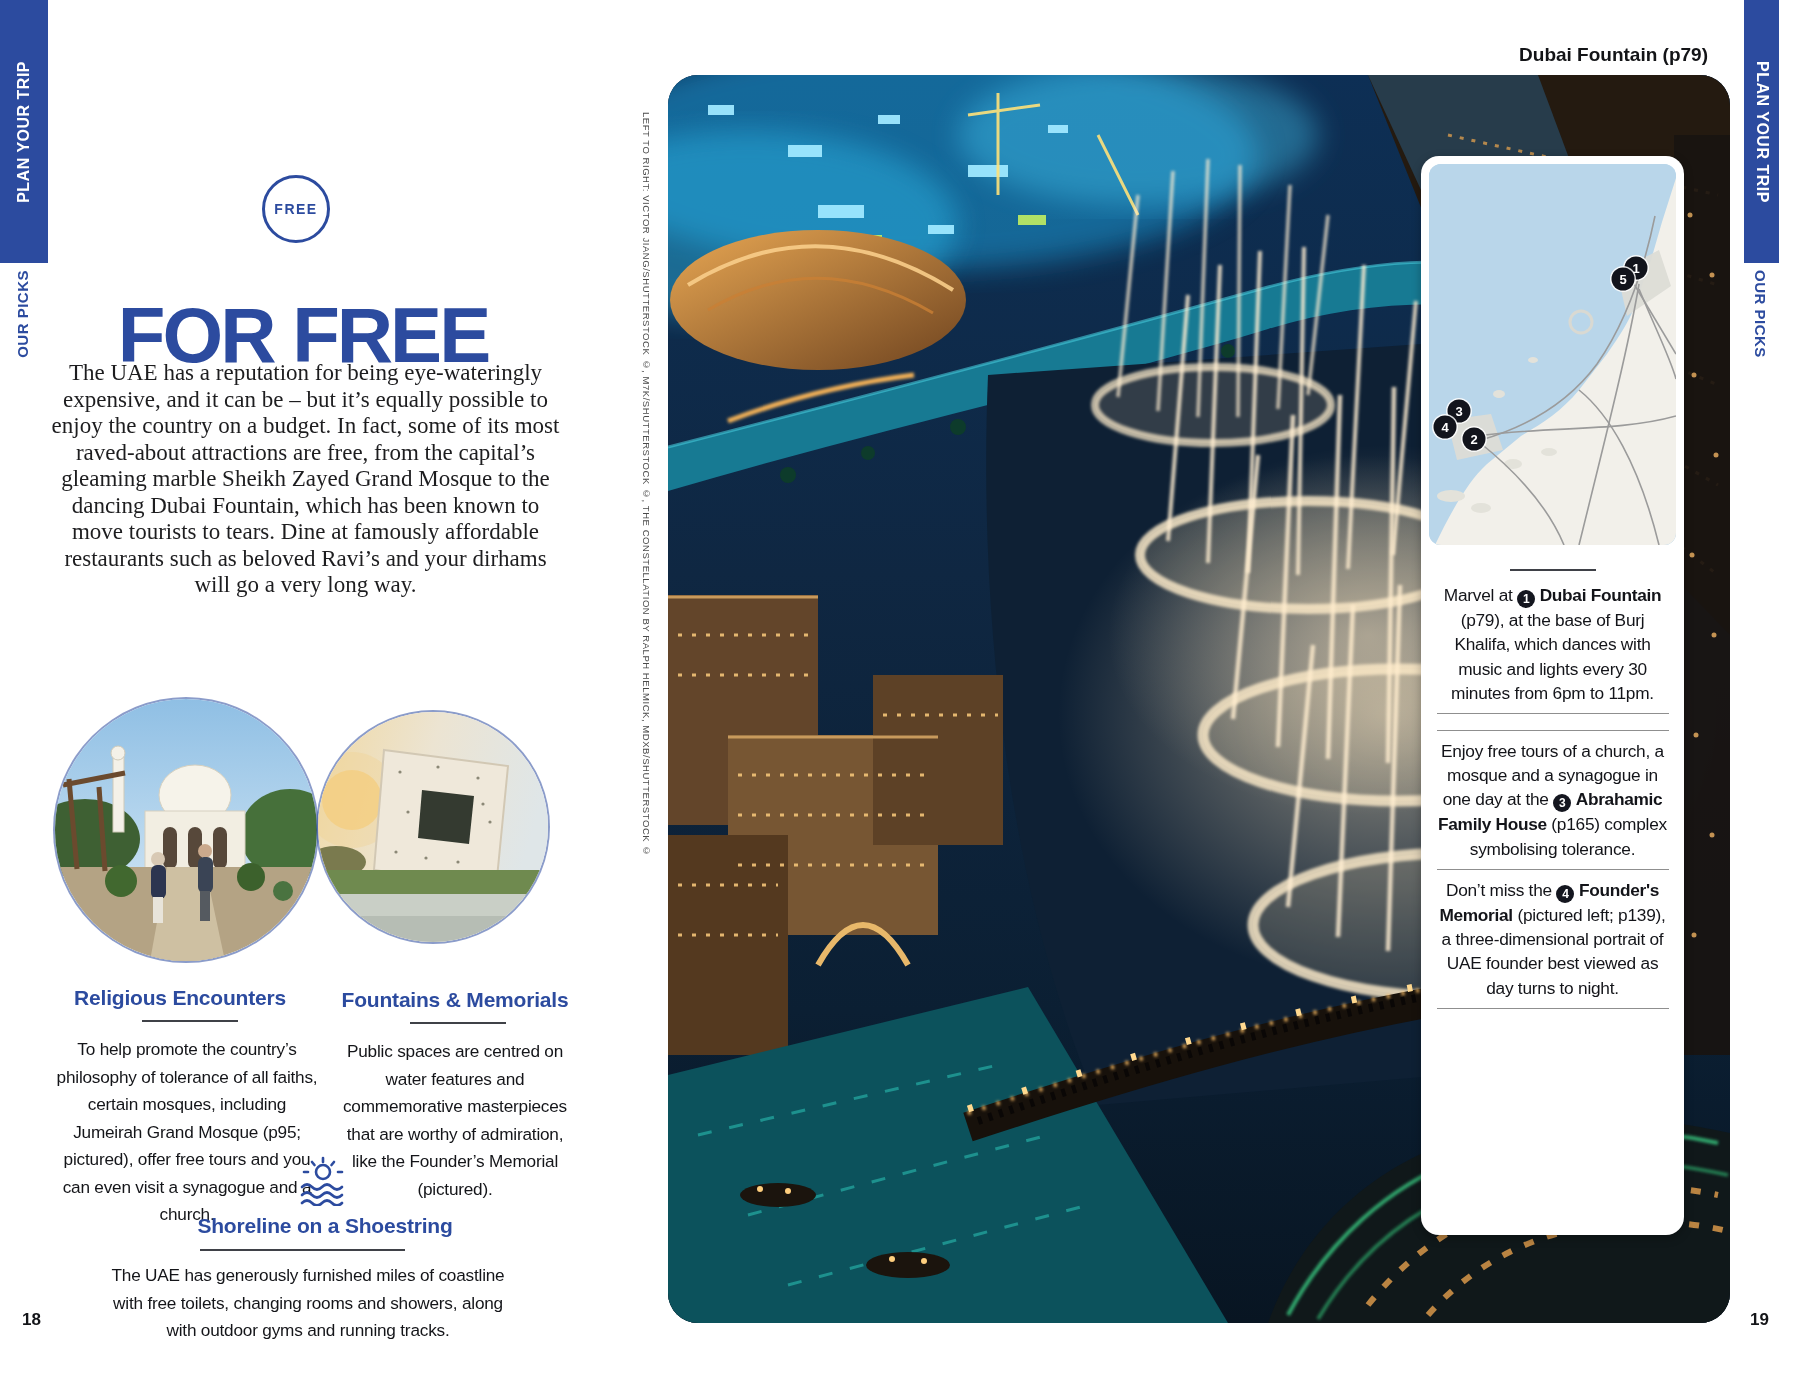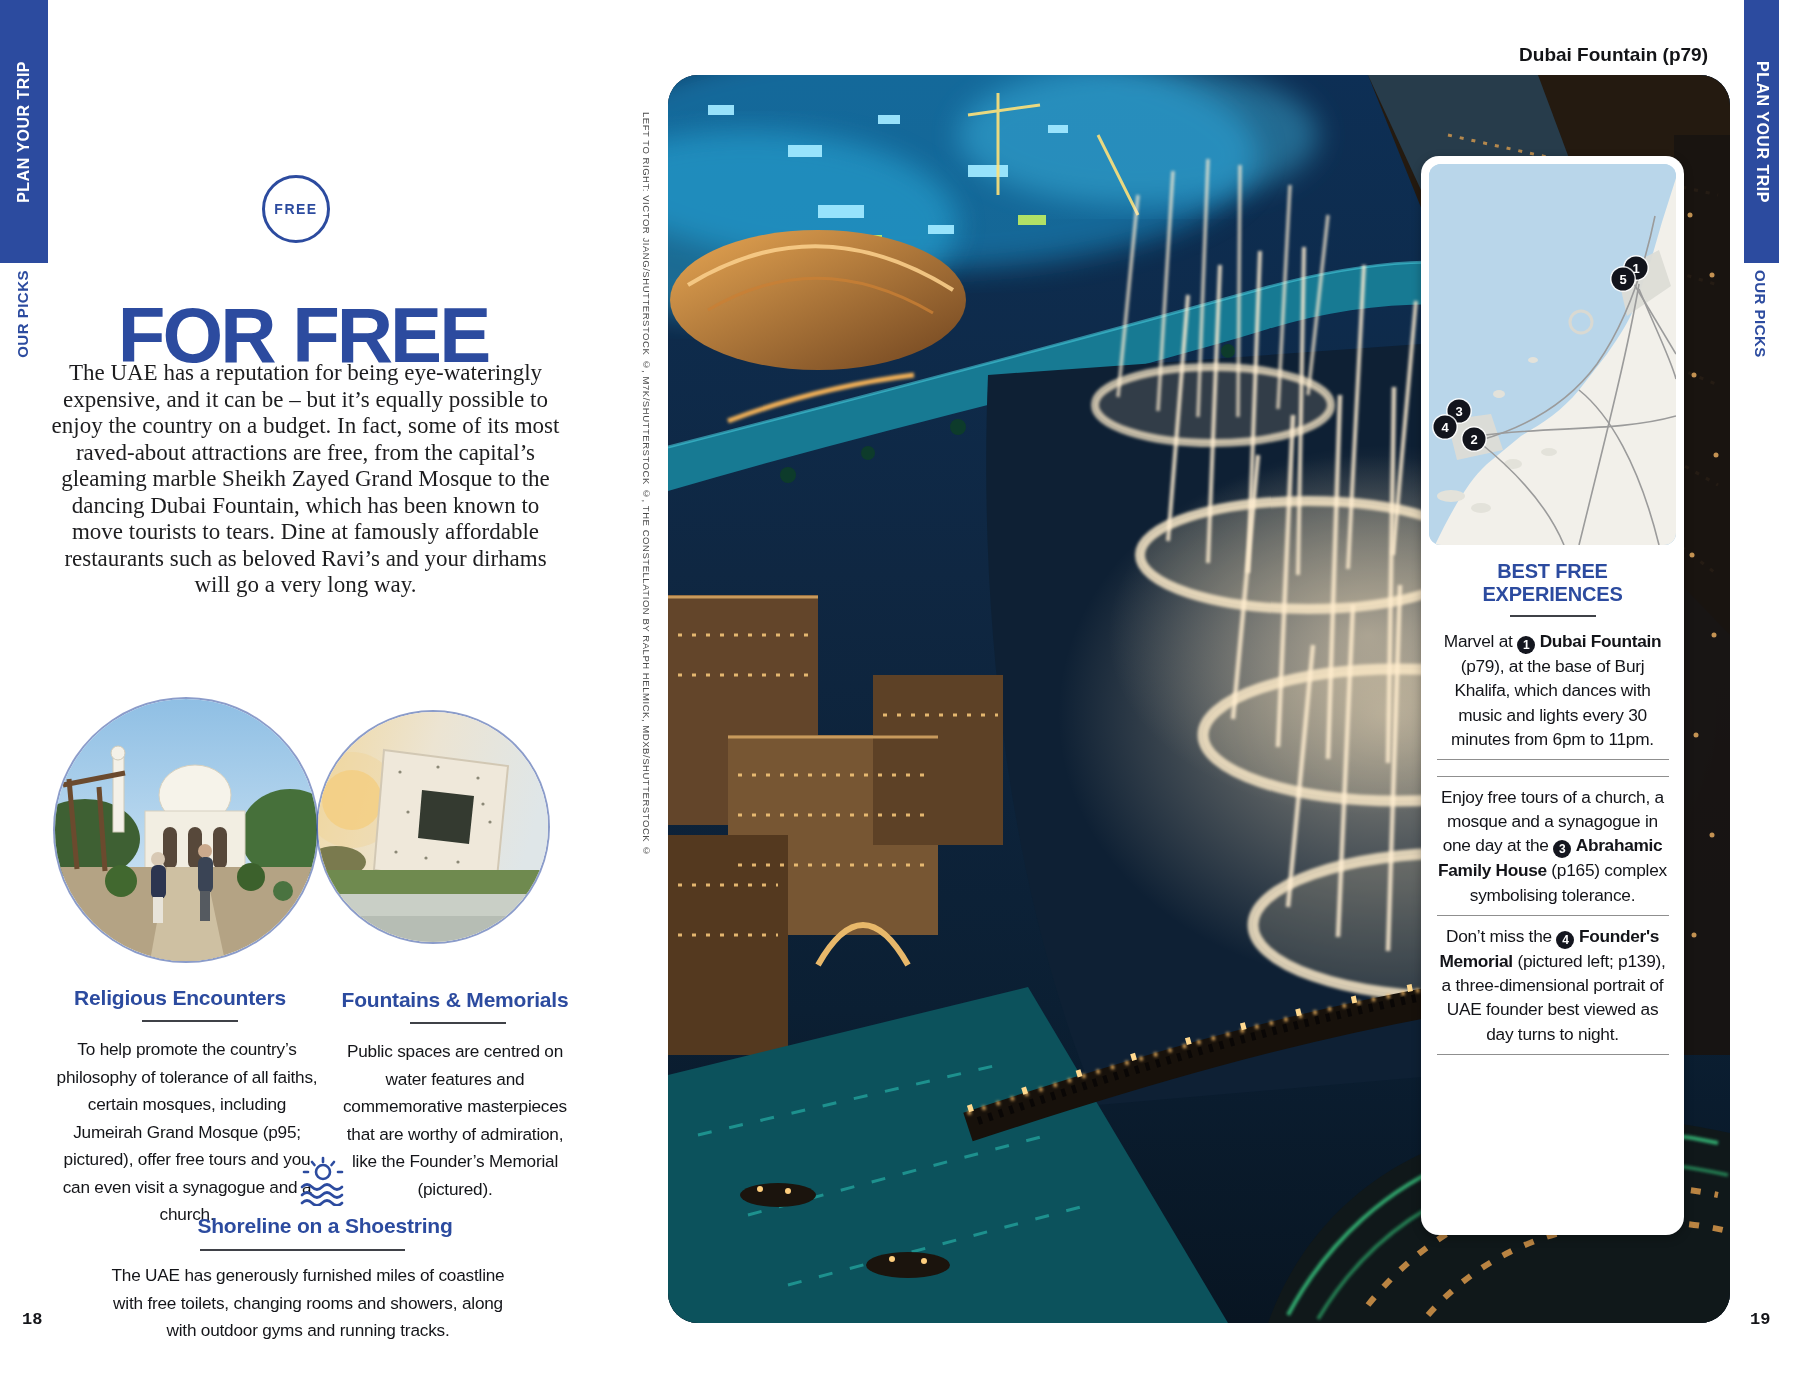--- a/index.html
+++ b/index.html
@@ -35,21 +35,21 @@
   .circle-photo svg{display:block;width:100%;height:100%;}
   .fig-left{left:55px;top:699px;width:262px;height:262px;}
   .fig-right{left:318px;top:712px;width:230px;height:230px;}
 
   .sec-head{position:absolute;text-align:center;color:var(--blue,#2c4b9f);
     font-size:21px;font-weight:bold;letter-spacing:-.2px;}
   .sec-rule{position:absolute;height:2px;background:var(--rule,#3f4147);}
   .sec-body{position:absolute;text-align:center;font-size:17.2px;line-height:27.5px;color:#141519;letter-spacing:-.2px;}
 
   .sun-icon{left:298px;top:1156px;width:50px;height:50px;}
-  .pageno{font-size:17px;font-weight:bold;color:#141519;font-family:Liberation Mono, monospace;}
+  .pageno{font-size:17px;font-weight:bold;color:#141519;}
 
   
   .hero{left:668px;top:75px;width:1062px;height:1248px;border-radius:30px;overflow:hidden;background:#0b1d31;}
   .hero svg{display:block;}
   .photo-caption{right:92px;top:44px;font-size:19px;font-weight:bold;color:#131417;}
   .photo-credit{left:641px;top:112px;writing-mode:vertical-rl;font-size:9.5px;letter-spacing:.55px;color:#4a4a4a;}
 
   
   .panel{left:1421px;top:156px;width:263px;height:1079px;background:#fff;border-radius:18px;
     box-shadow:0 3px 10px rgba(0,0,0,.28);}
@@ -374,21 +374,20 @@
       <circle cx="152" cy="158" r="11" fill="none" stroke="#d9d9d2" stroke-width="3"></circle>
     </svg>
 
   <div class="map-marker" style="left: 207px; top: 104px;">1</div>
       <div class="map-marker" style="left: 194px; top: 115px;">5</div>
       <div class="map-marker" style="left: 30px; top: 247px;">3</div>
       <div class="map-marker" style="left: 16px; top: 263px;">4</div>
       <div class="map-marker" style="left: 45px; top: 275px;">2</div>
     </div>
   <div class="panel-copy">
-    <div class="panel-head">BEST FREE EXPERIENCES</div>
     <div class="panel-head-rule"></div>
 
   <div class="exp-item"><span class="pre">Marvel at </span><span class="nbadge">1</span><b class="nm">&nbsp;Dubai Fountain</b><span class="post"> (p79), at the base of Burj Khalifa, which dances with music and lights every 30 minutes from 6pm to 11pm.</span></div>
 <div class="exp-div"></div>
 <div class="exp-div"></div>
   <div class="exp-item"><span class="pre">Enjoy free tours of a church, a mosque and a synagogue in one day at the </span><span class="nbadge">3</span><b class="nm">&nbsp;Abrahamic Family House</b><span class="post"> (p165) complex symbolising tolerance.</span></div>
 <div class="exp-div"></div>
   <div class="exp-item"><span class="pre">Don’t miss the </span><span class="nbadge">4</span><b class="nm">&nbsp;Founder's Memorial</b><span class="post"> (pictured left; p139), a three-dimensional portrait of UAE founder best viewed as day turns to night.</span></div>
 <div class="exp-div"></div>
 </div>

